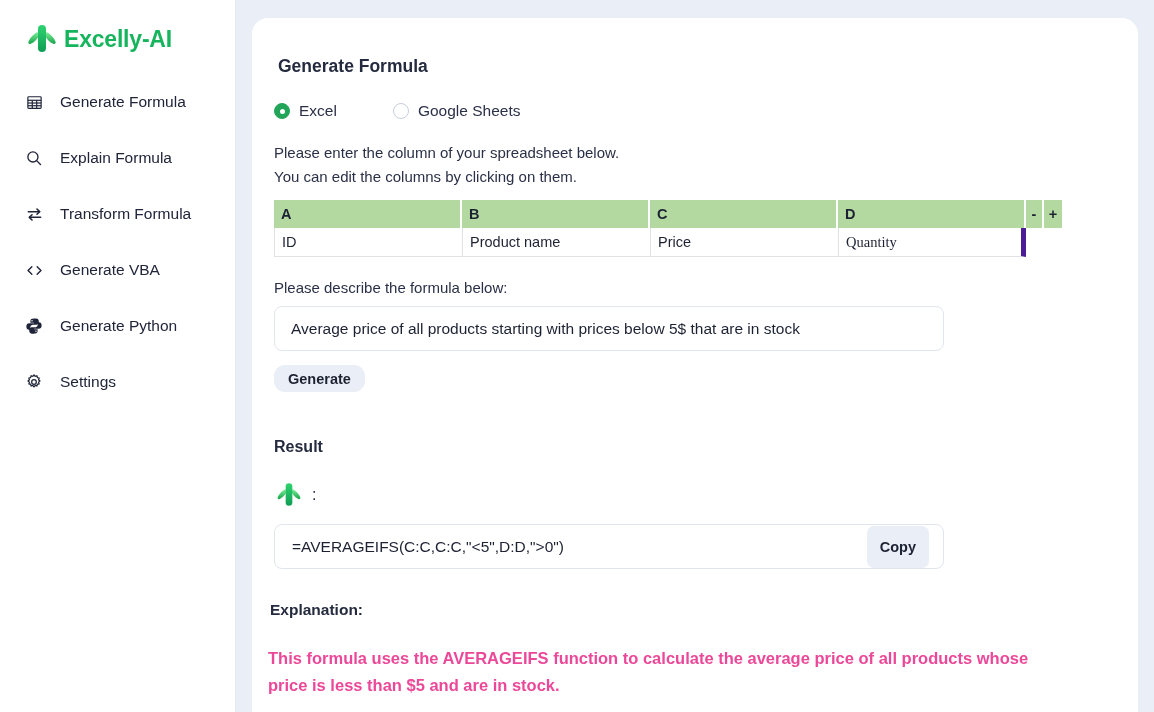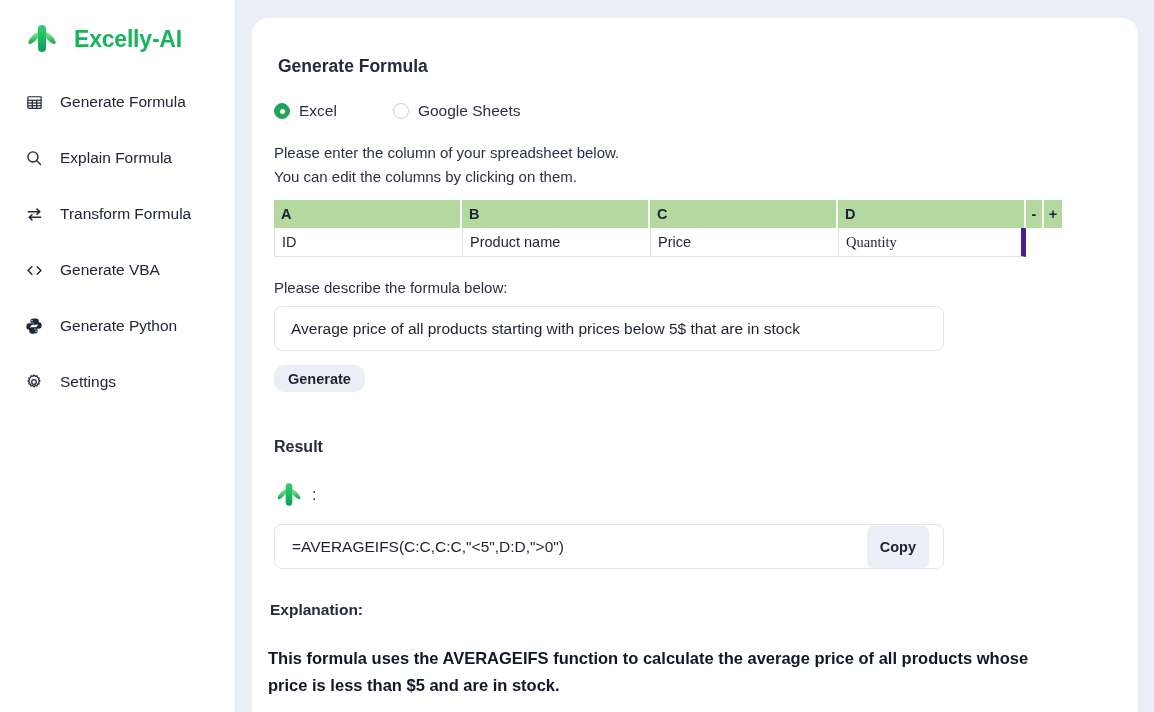--- a/index.html
+++ b/index.html
@@ -22,21 +22,21 @@
     width: 236px;
     height: 712px;
     background: #ffffff;
     border-right: 1px solid #e3e8f0;
     flex: 0 0 236px;
     position: relative;
   }
   .brand {
     display: flex;
     align-items: center;
-    gap: 14px;
+    gap: 4px;
     padding: 18px 0 0 24px;
     height: 60px;
   }
   .brand-logo { width: 36px; height: 34px; flex: 0 0 36px; }
   .brand-name {
     font-size: 23px;
     font-weight: bold;
     color: #16b45c;
     letter-spacing: -0.2px;
     line-height: 1;
@@ -243,21 +243,21 @@
     font-weight: bold;
     color: #252b3f;
   }
   .explanation-body {
     margin-top: 26px;
     margin-left: -6px;
     width: 790px;
     font-size: 16.5px;
     font-weight: bold;
     line-height: 27px;
-    color: #0f172a;
+    color: #ec4899;
   }
 </style>
 </head>
 <body>
 
 <svg width="0" height="0" style="position:absolute">
   <defs>
     <linearGradient id="lgA" x1="0" y1="0" x2="0" y2="1">
       <stop offset="0%" stop-color="#7ff09a"></stop>
         <stop offset="100%" stop-color="#16a34a"></stop>

